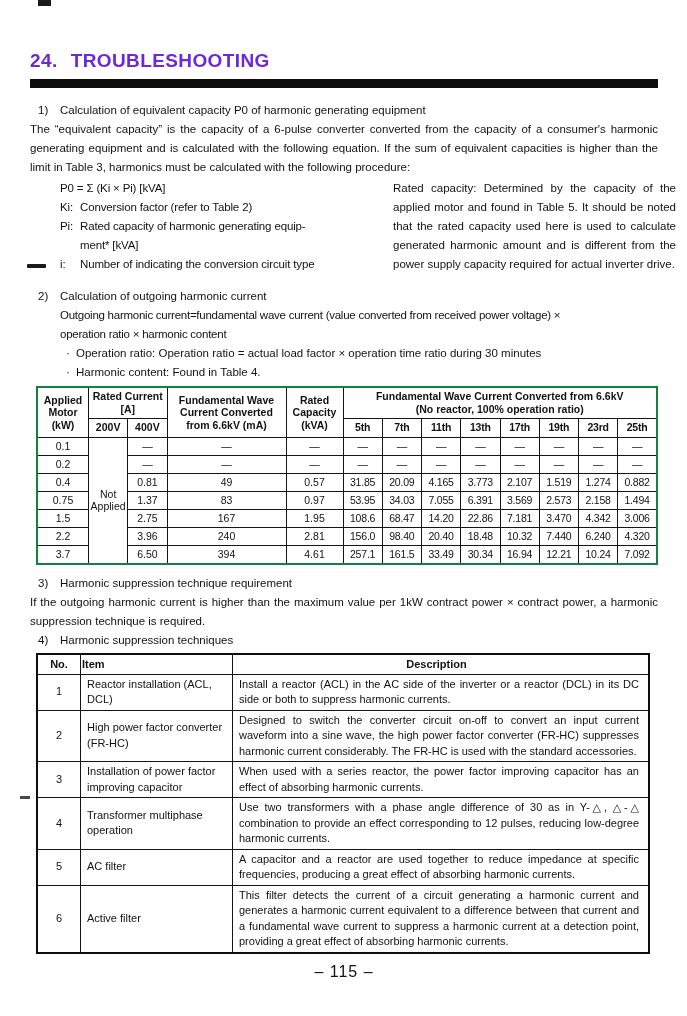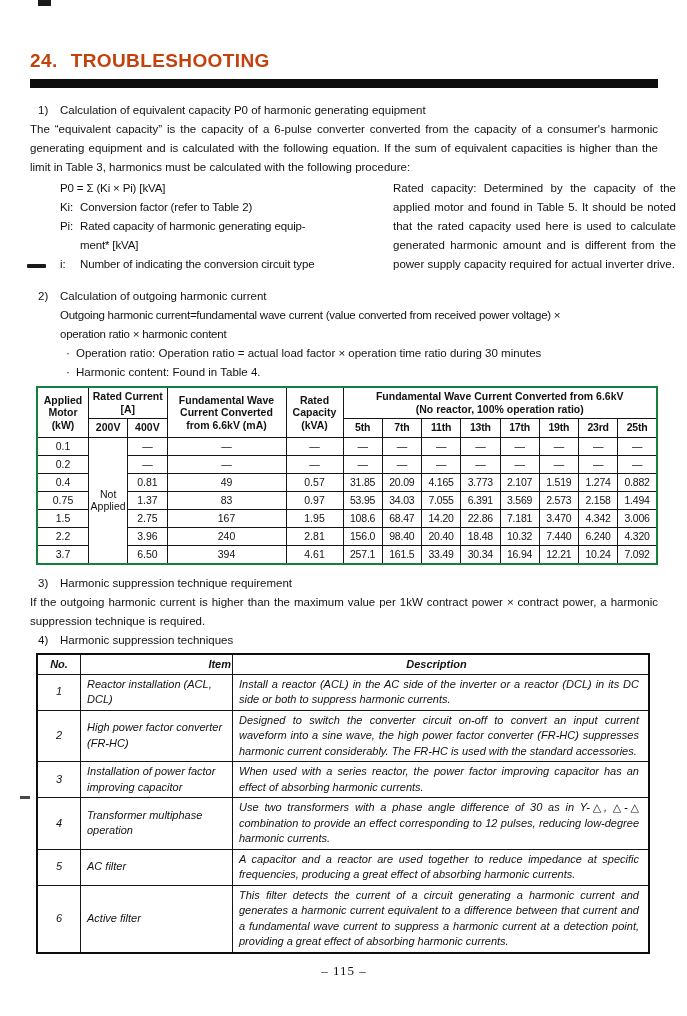--- a/index.html
+++ b/index.html
@@ -10,21 +10,21 @@
     font-family:"Liberation Sans","DejaVu Sans",sans-serif;
     color:#121212;
     overflow:hidden;
     margin:0 auto;
   }
   .content{padding:0 29px 0 30px;}
   
   .doc-title{
     margin:50px 0 0 0;
     font-size:19px;font-weight:bold;letter-spacing:.4px;
-    color:#c2410c;
+    color:#6d28d9;
   }
   .doc-title .num{margin-right:13px;}
   .title-bar{height:9px;background:#0d0d0d;margin-top:7px;}
   
   .sec{font-size:11.5px;line-height:19px;}
   .sec-head{display:flex;margin-top:13px;}
   .sec-num{width:22px;flex:0 0 22px;margin-left:8px;}
   .indent{margin-left:30px;}
   .just{text-align:justify;margin-left:21px;}
   .tight{letter-spacing:-0.25px;}
@@ -48,29 +48,29 @@
   .t5 td{font-size:10.5px;text-align:center;height:17px;}
   .t5 .c-kw{width:48px;}
   .t5 .c-200{width:41px;}
   .t5 .c-400{width:39px;}
   .t5 .c-fund{width:116px;}
   .t5 .c-kva{width:54px;}
   .t5 .c-h{width:37px;letter-spacing:-0.2px;}
   .t5 .hdr-top{height:31px;}
   .t5 .hdr-sub{height:19px;}
   
-  .t4{margin:3px 0 0 6px;width:534px;table-layout:fixed;border:2px solid #0d0d0d;font-style:italic;}
+  .t4{margin:3px 0 0 6px;width:534px;table-layout:fixed;border:2px solid #0d0d0d;}
   .t4 th,.t4 td{border:1px solid #151515;vertical-align:middle;}
-  .t4 th{font-size:11px;font-weight:bold;text-align:right;height:17px;}
+  .t4 th{font-size:11px;font-weight:bold;text-align:left;height:17px;}
   .t4 td{font-size:11px;line-height:15.5px;padding:2px 6px;}
   .t4 .c-no{width:40px;text-align:center;}
   .t4 .c-item{width:149px;}
   .t4 .c-desc{width:405px;text-align:justify;padding-right:9px;}
   
-  .page-num{text-align:center;font-size:13px;margin-top:9px;letter-spacing:1px;font-family:Liberation Serif, serif;}
+  .page-num{text-align:center;font-size:16px;margin-top:9px;letter-spacing:1px;}
   
   .art{position:absolute;background:#1a1a1a;}
   .art-top{left:38px;top:0;width:13px;height:6px;}
   .art-dash{left:27px;top:264px;width:19px;height:4px;border-radius:1px;}
   .art-dots{left:20px;top:796px;width:10px;height:3px;opacity:.8;}
 </style>
 </head>
 <body>
 
 <div class="page">

